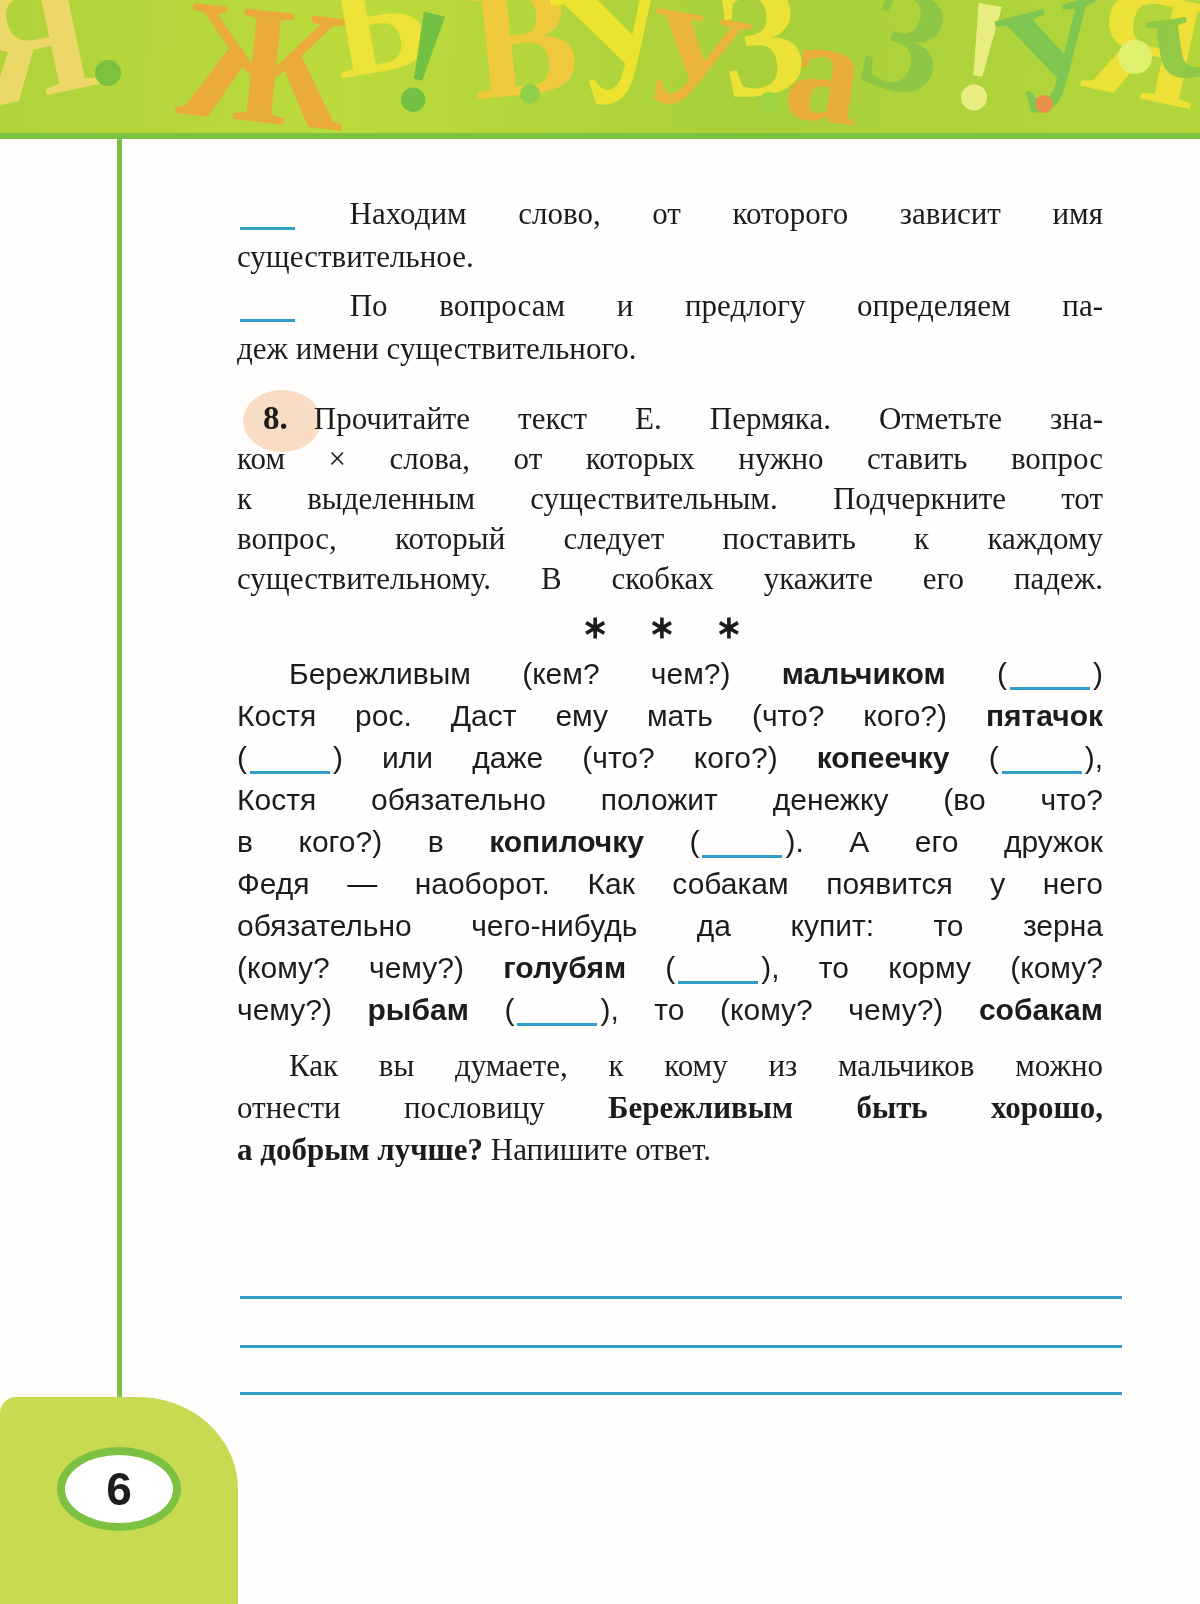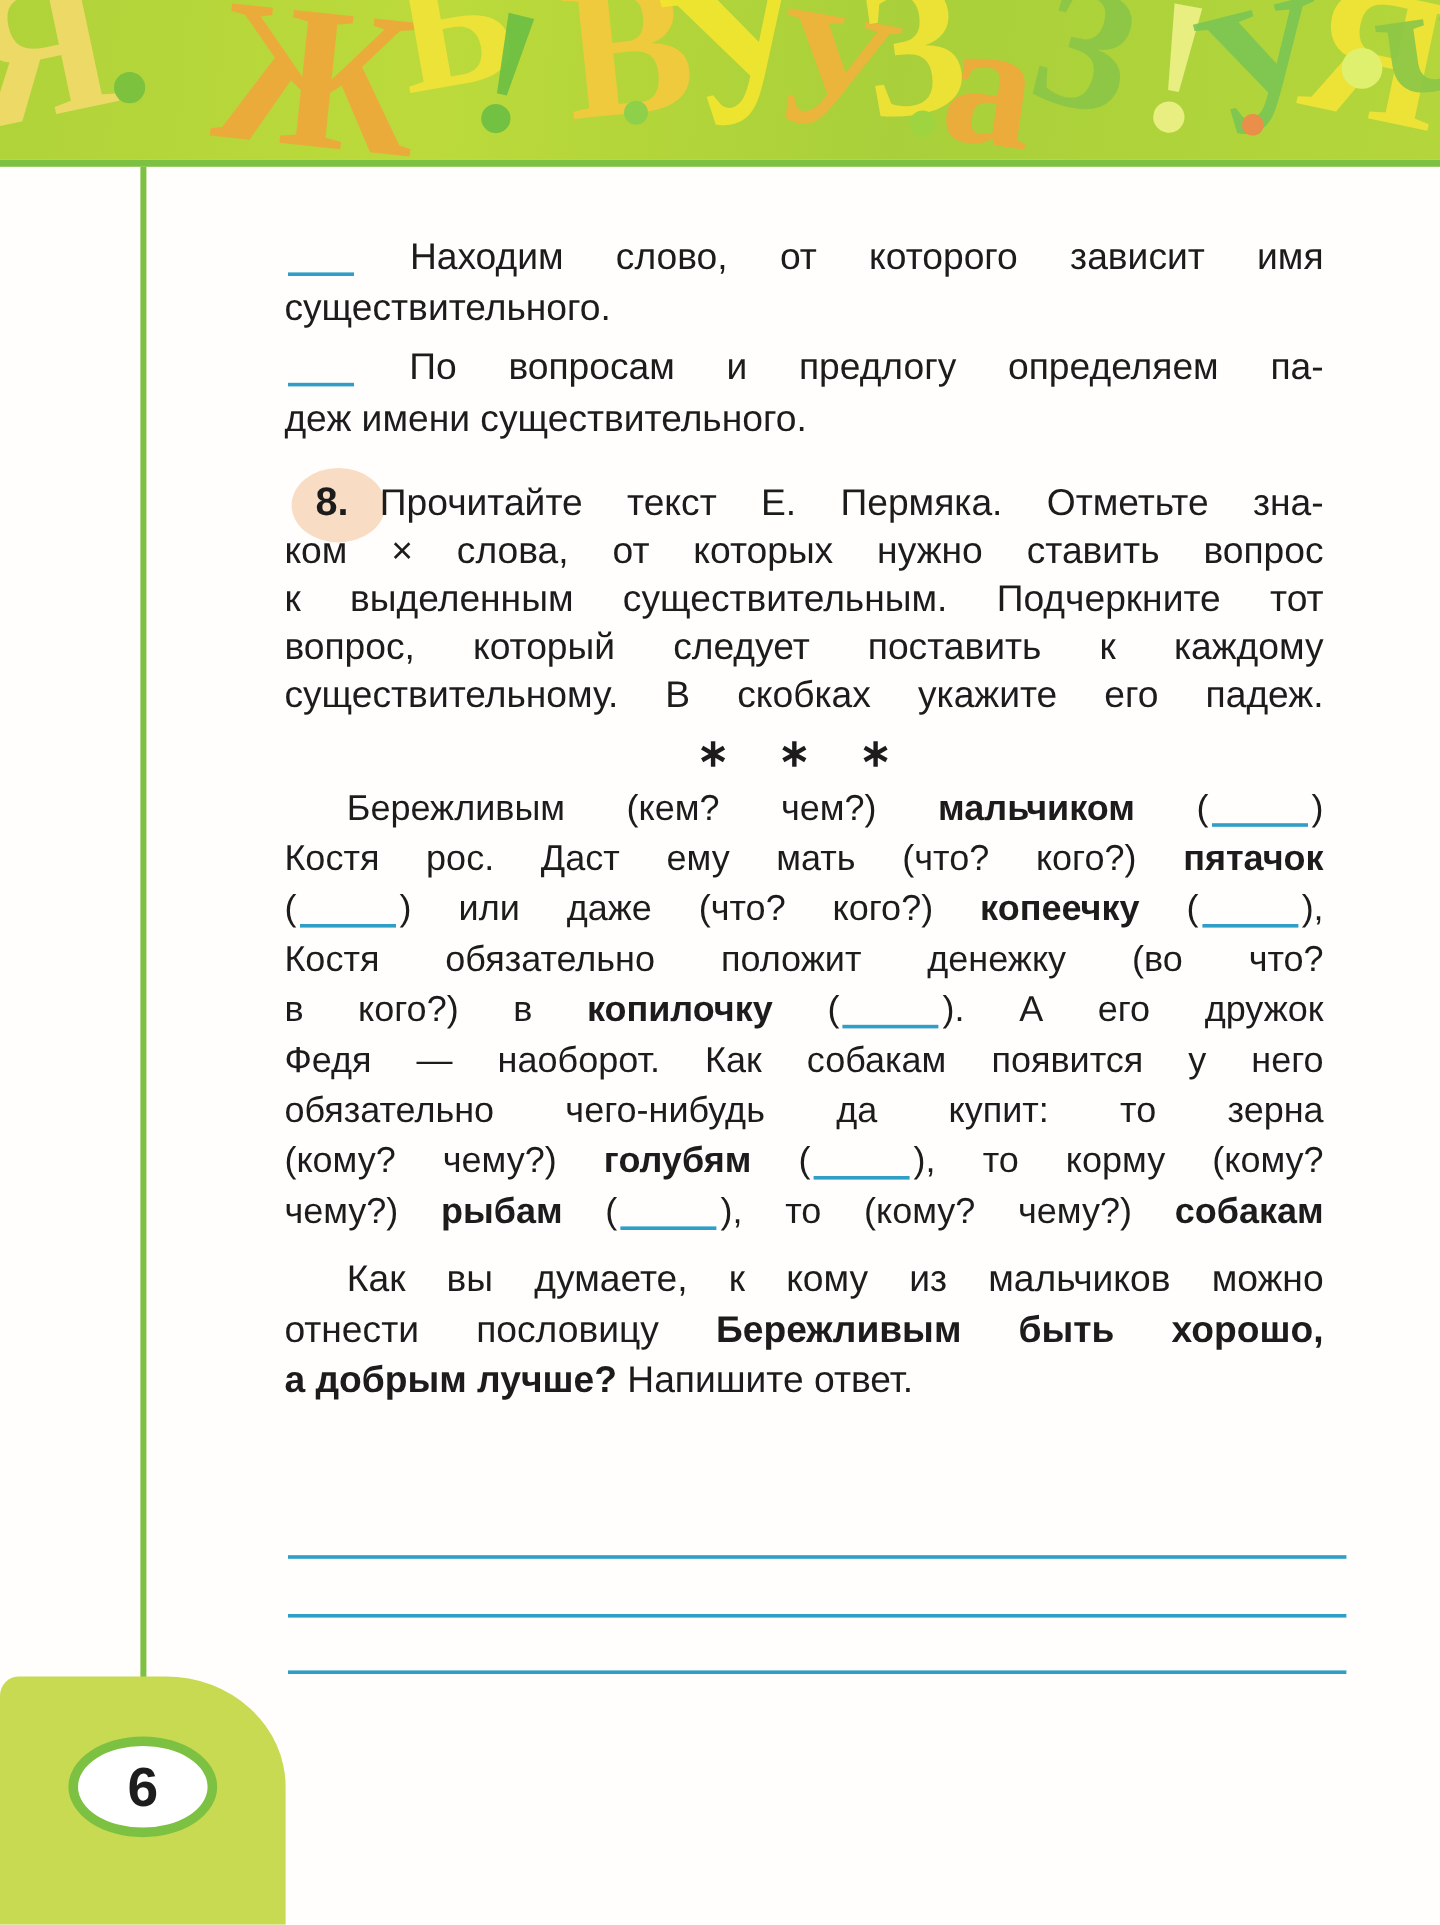--- a/index.html
+++ b/index.html
@@ -36,21 +36,21 @@
   .page-badge{
     position:absolute;left:57px;top:1447px;width:124px;height:84px;
     background:#fff;border:8px solid var(--accent-green);border-radius:50%;
     display:flex;align-items:center;justify-content:center;
   }
   .page-badge span{font-family:"Liberation Sans",sans-serif;font-weight:bold;font-size:46px;color:#1d1d1d;}
   
   .content{position:absolute;left:237px;top:192px;width:866px;}
   .line{display:block;text-align:left;}
   .line.just{text-align:justify;text-align-last:justify;}
-  .serif{font-family:Liberation Sans, sans-serif;font-size:31px;}
+  .serif{font-family:Liberation Serif, serif;font-size:31px;}
   .sans{font-family:"Liberation Sans",sans-serif;font-size:30px;}
   .memo .line{line-height:43px;}
   .memo-para{margin-bottom:6px;}
   .exercise{position:relative;margin-top:28px;}
   .exercise .line{position:relative;z-index:1;line-height:40px;}
   .badge-ellipse{position:absolute;left:6px;top:-8px;width:78px;height:62px;background:var(--badge-peach);border-radius:50%;z-index:0;}
   .exnum{font-weight:bold;font-size:33px;margin:0 26px 0 26px;}
   .stars{margin-top:10px;text-align:center;font-weight:bold;font-size:32px;letter-spacing:16px;line-height:36px;}
   .story{margin-top:8px;}
   .story .line{line-height:42px;}
@@ -89,21 +89,21 @@
   </div>
 <div class="hrule"></div>
 
 <div class="vline"></div>
 
 <div class="content">
 
   <div class="memo serif">
     <div class="memo-para">
         <div class="line just"><span class="blank" style="width: 55px;"></span> Находим слово, от которого зависит имя</div>
-        <div class="line">существительного.</div>
+        <div class="line">существительное.</div>
       </div>
     <div class="memo-para">
         <div class="line just"><span class="blank" style="width: 55px;"></span> По вопросам и предлогу определяем па-</div>
         <div class="line">деж имени существительного.</div>
       </div>
   </div>
 
   <div class="exercise serif">
     <div class="badge-ellipse"></div>
     <div>

